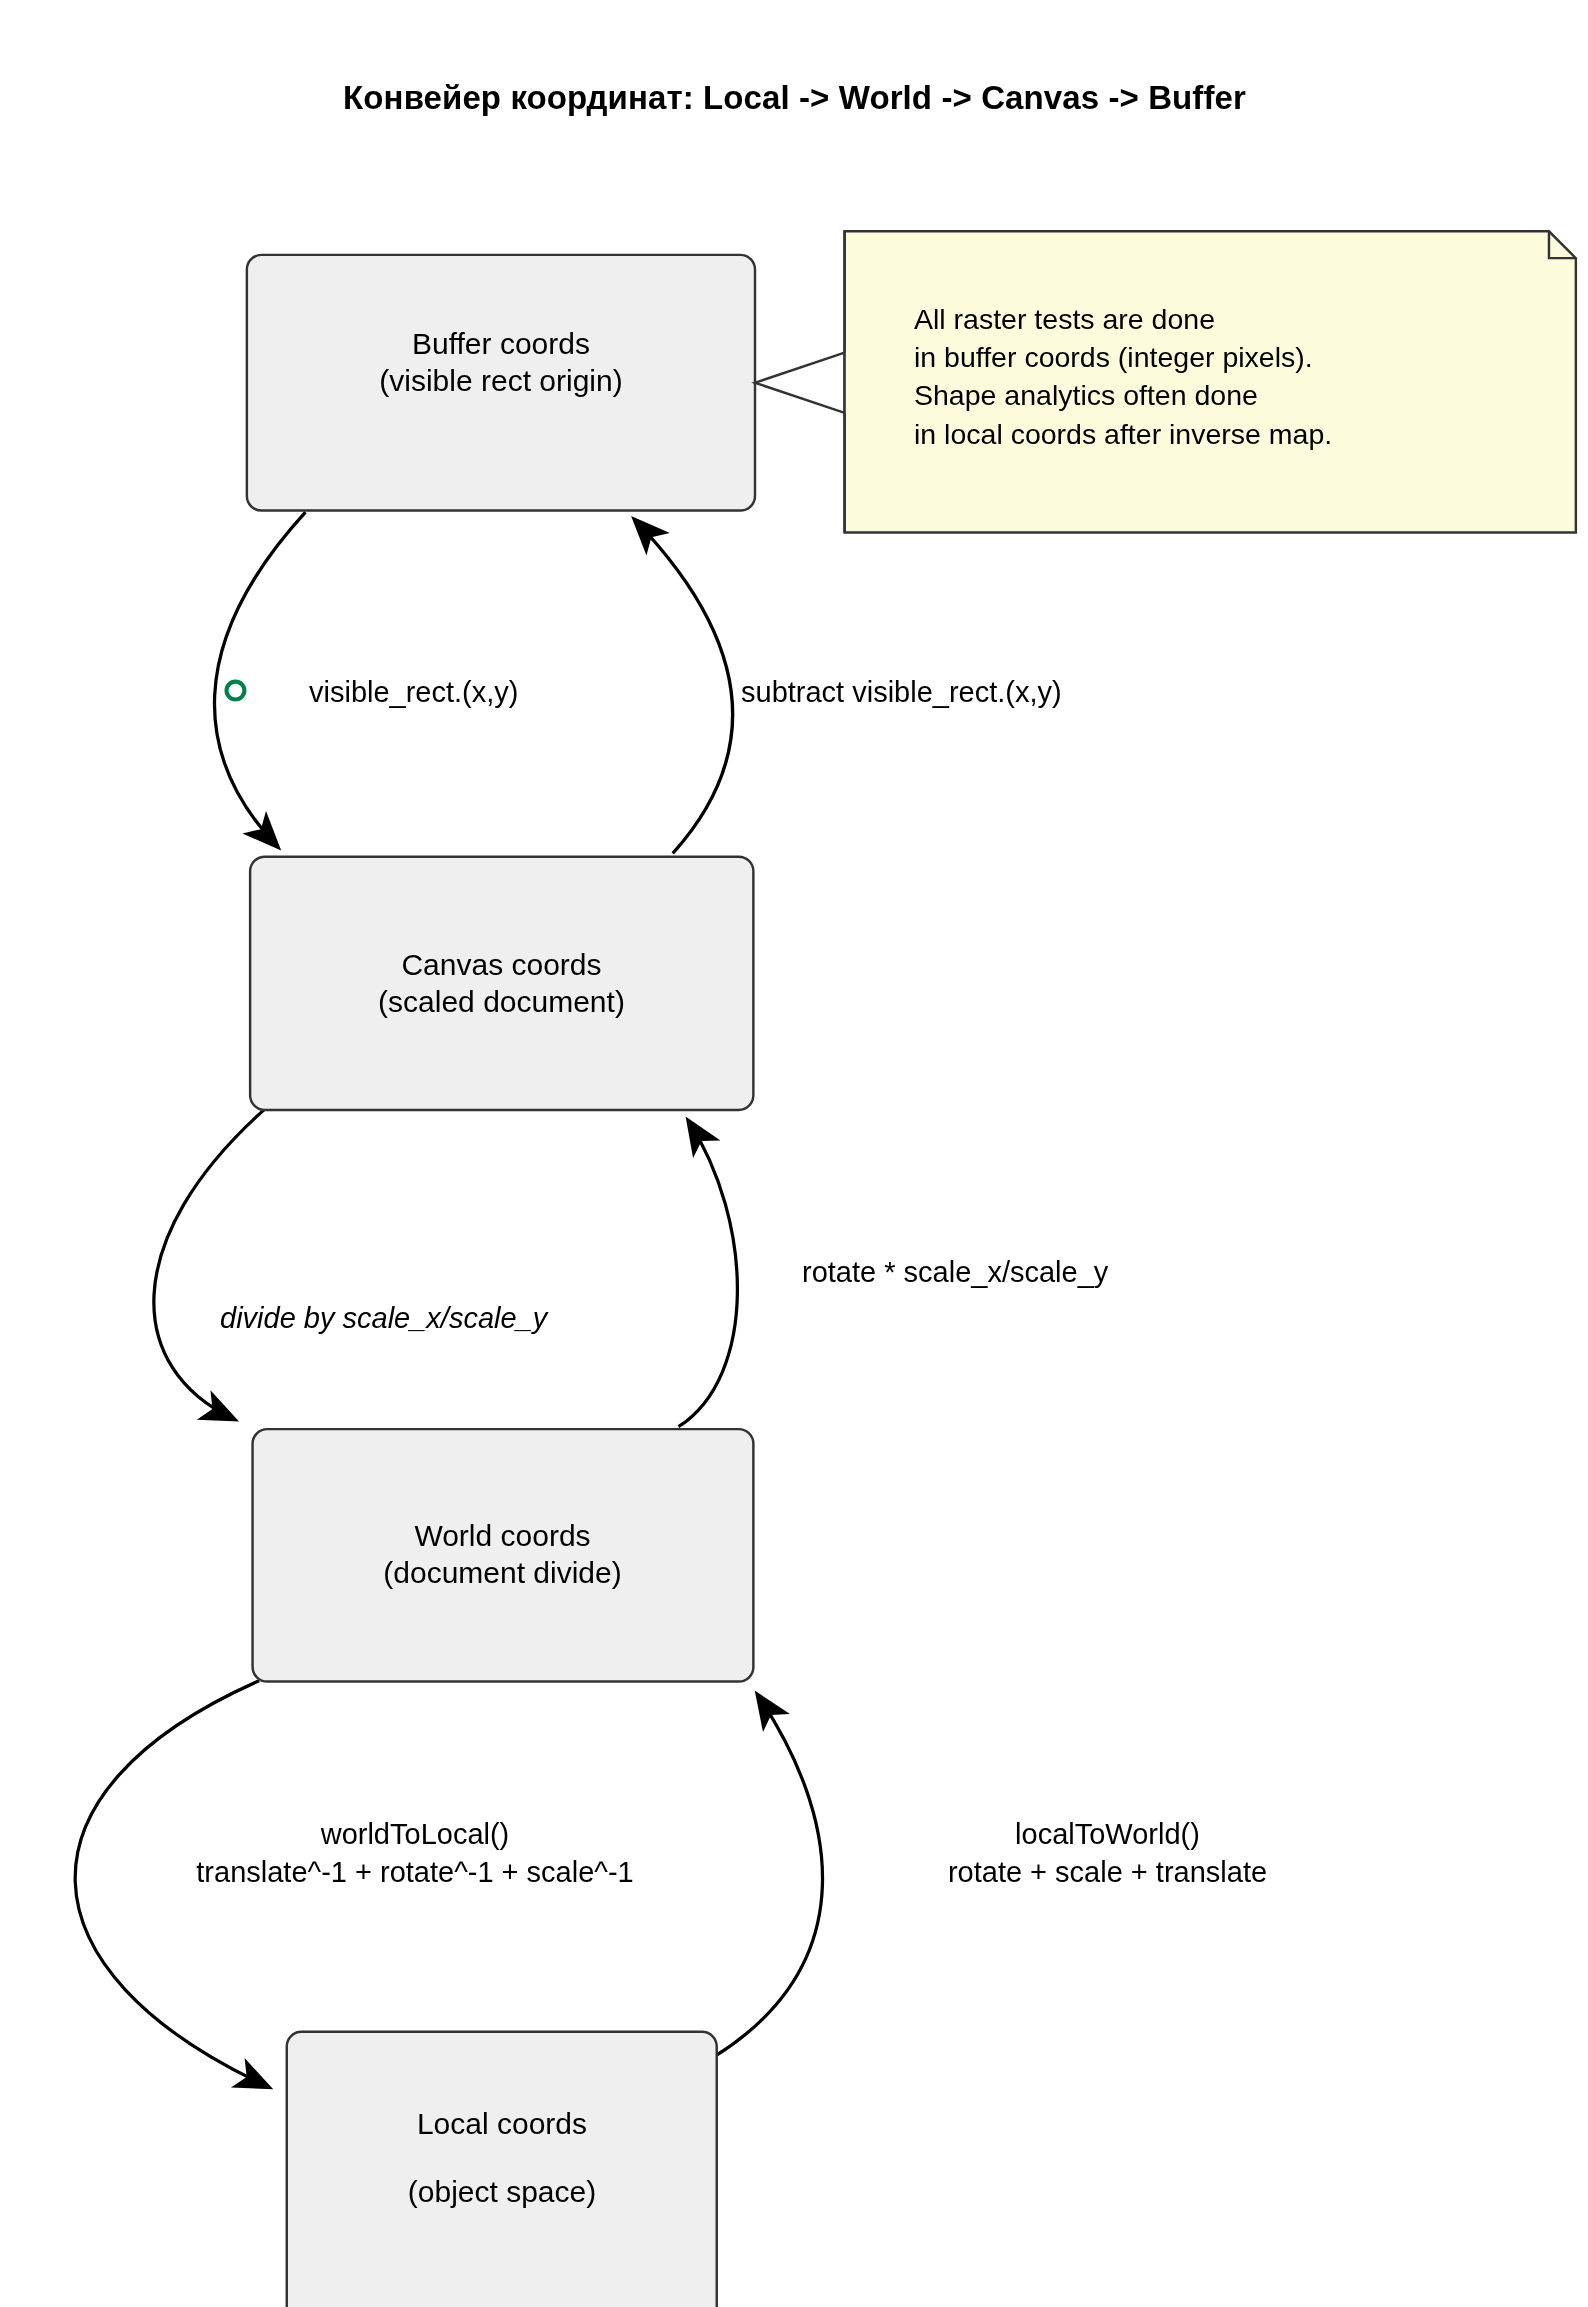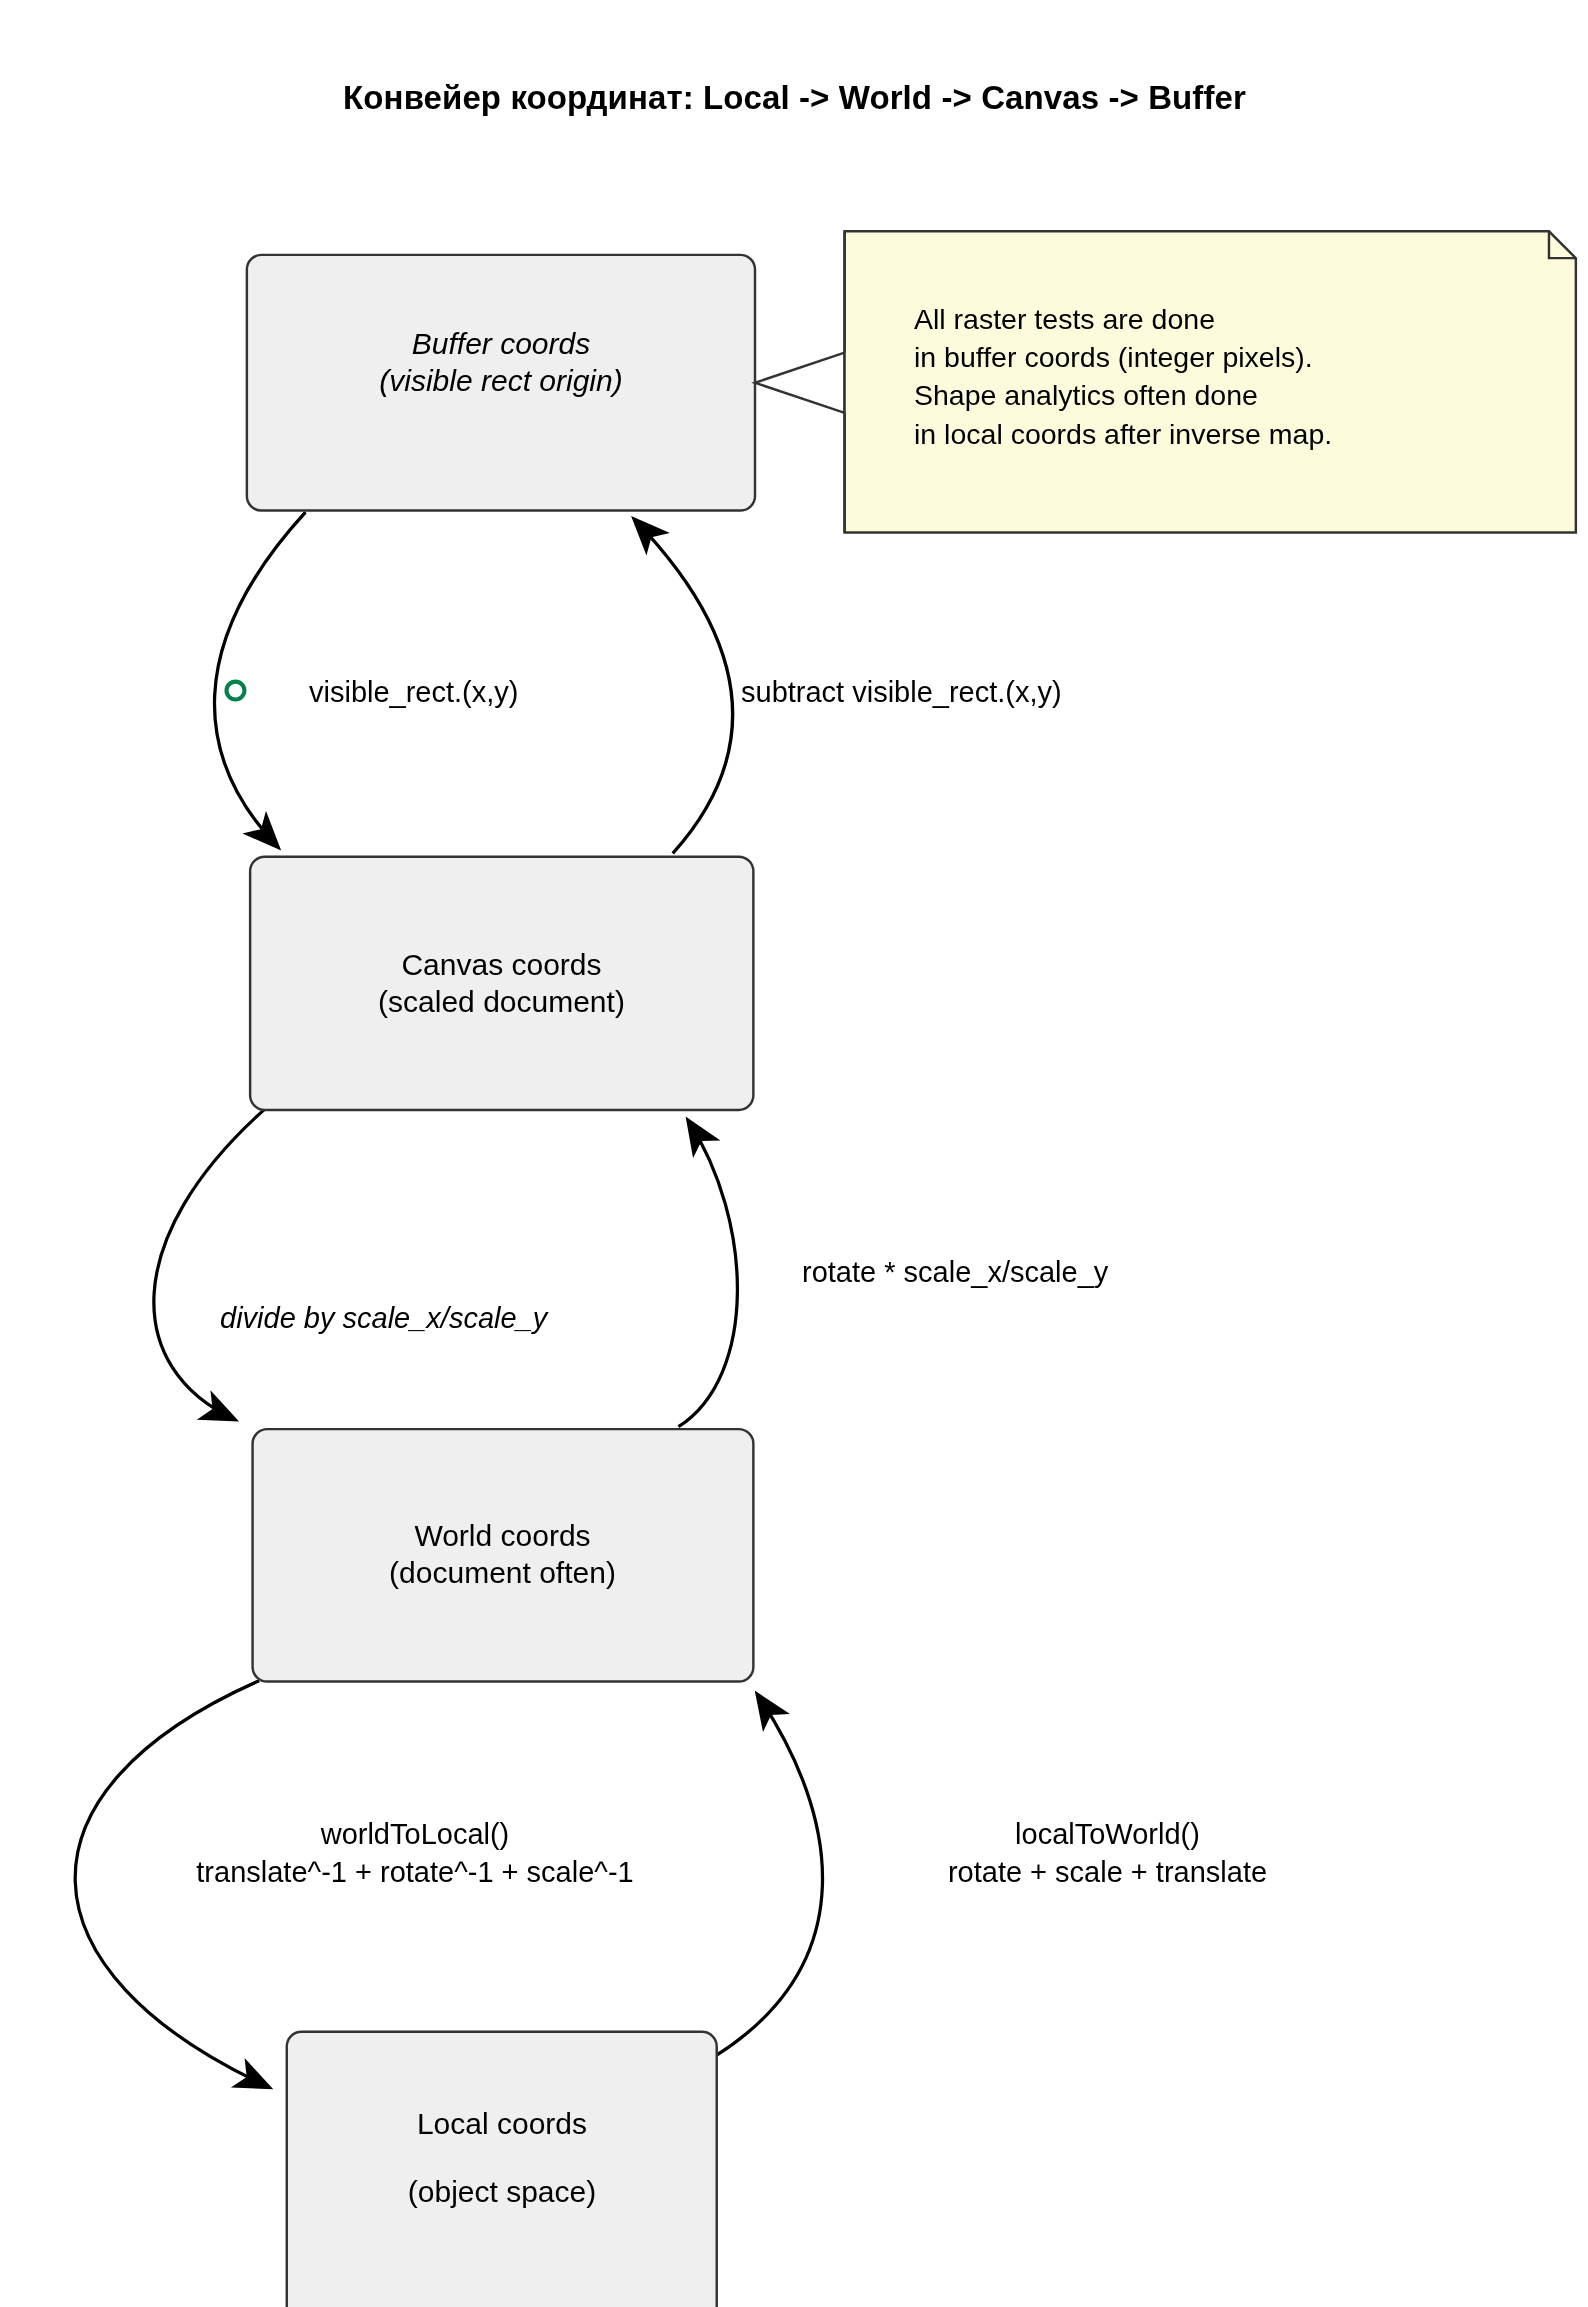--- a/index.html
+++ b/index.html
@@ -101,33 +101,33 @@
 
     <rect x="310" y="1755" width="615" height="310" rx="18" ry="18" fill="#EFEFEF" stroke="#333333" stroke-width="3"></rect>
 
     <rect x="352" y="2495" width="528" height="360" rx="18" ry="18" fill="#EFEFEF" stroke="#333333" stroke-width="3"></rect>
   </svg>
 
   <div class="html-layer">
 
     <div class="diagram-title">Конвейер координат: Local -&gt; World -&gt; Canvas -&gt; Buffer</div>
 
-    <div class="node-label" style="left:247px;top:255px;width:508px;height:216px;font-style:italic;">
+    <div class="node-label" style="left:247px;top:255px;width:508px;height:216px;">
       <span class="l1">Buffer coords</span>
       <span class="l2">(visible rect origin)</span>
     </div>
 
     <div class="node-label" style="left:250px;top:857px;width:503px;height:253px;">
       <span class="l1">Canvas coords</span>
       <span class="l2">(scaled document)</span>
     </div>
 
     <div class="node-label" style="left:252px;top:1429px;width:501px;height:252px;">
       <span class="l1">World coords</span>
-      <span class="l2">(document often)</span>
+      <span class="l2">(document divide)</span>
     </div>
 
     <div class="node-label" style="left:287px;top:2032px;width:430px;height:252px;gap:31px;">
       <span class="l1">Local coords</span>
       <span class="l2">(object space)</span>
     </div>
 
     <div class="note-text" style="left:914px;top:300px;width:651px;">
       <span>All raster tests are done</span>
       <span>in buffer coords (integer pixels).</span>

